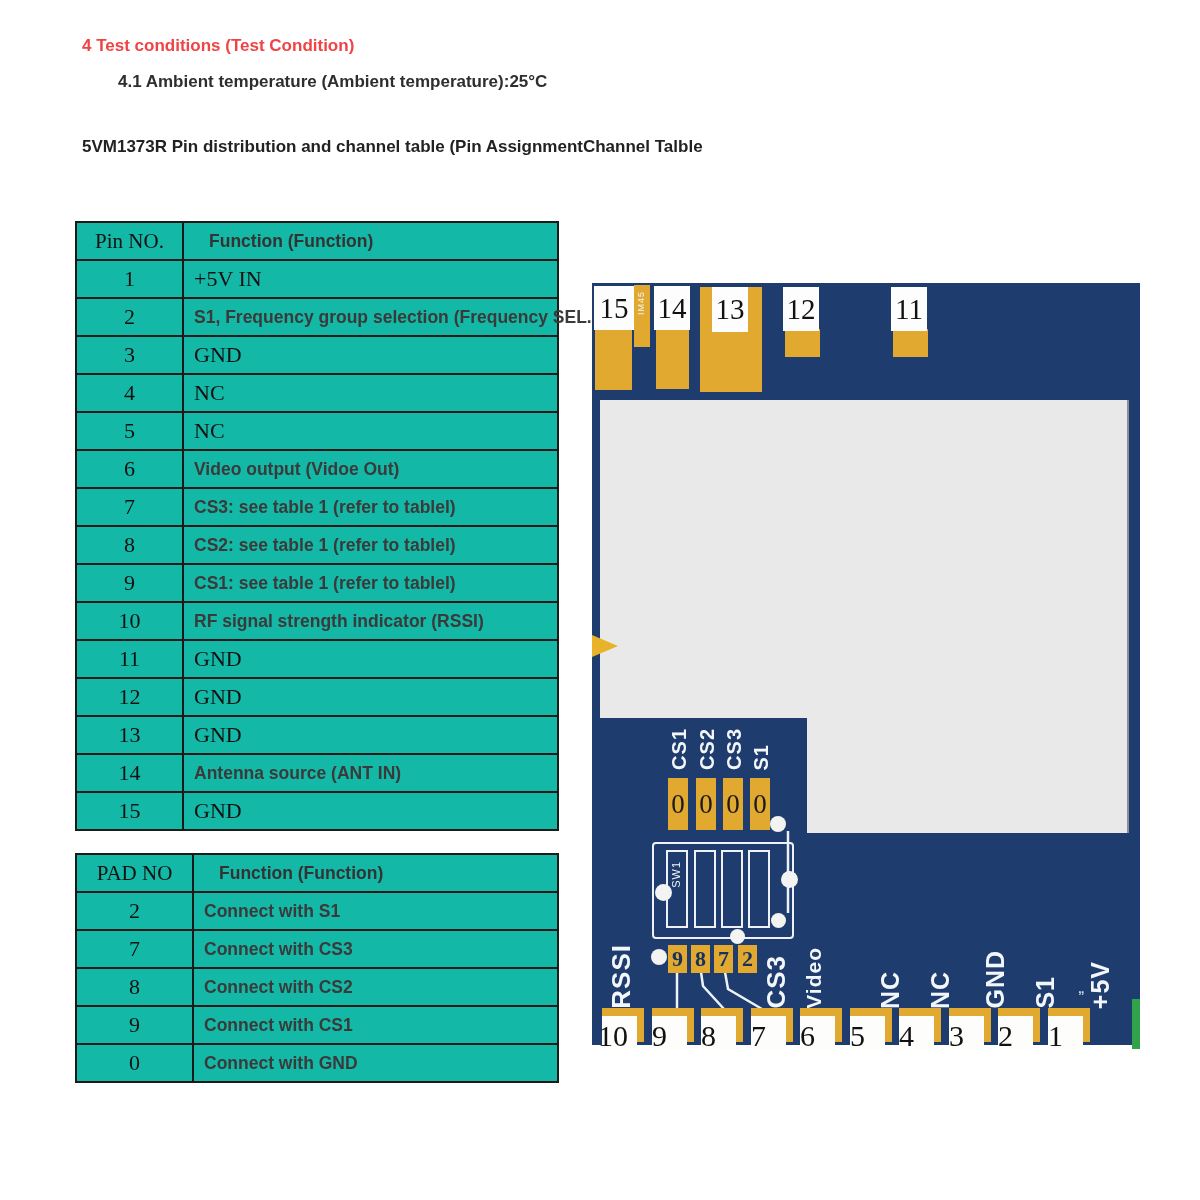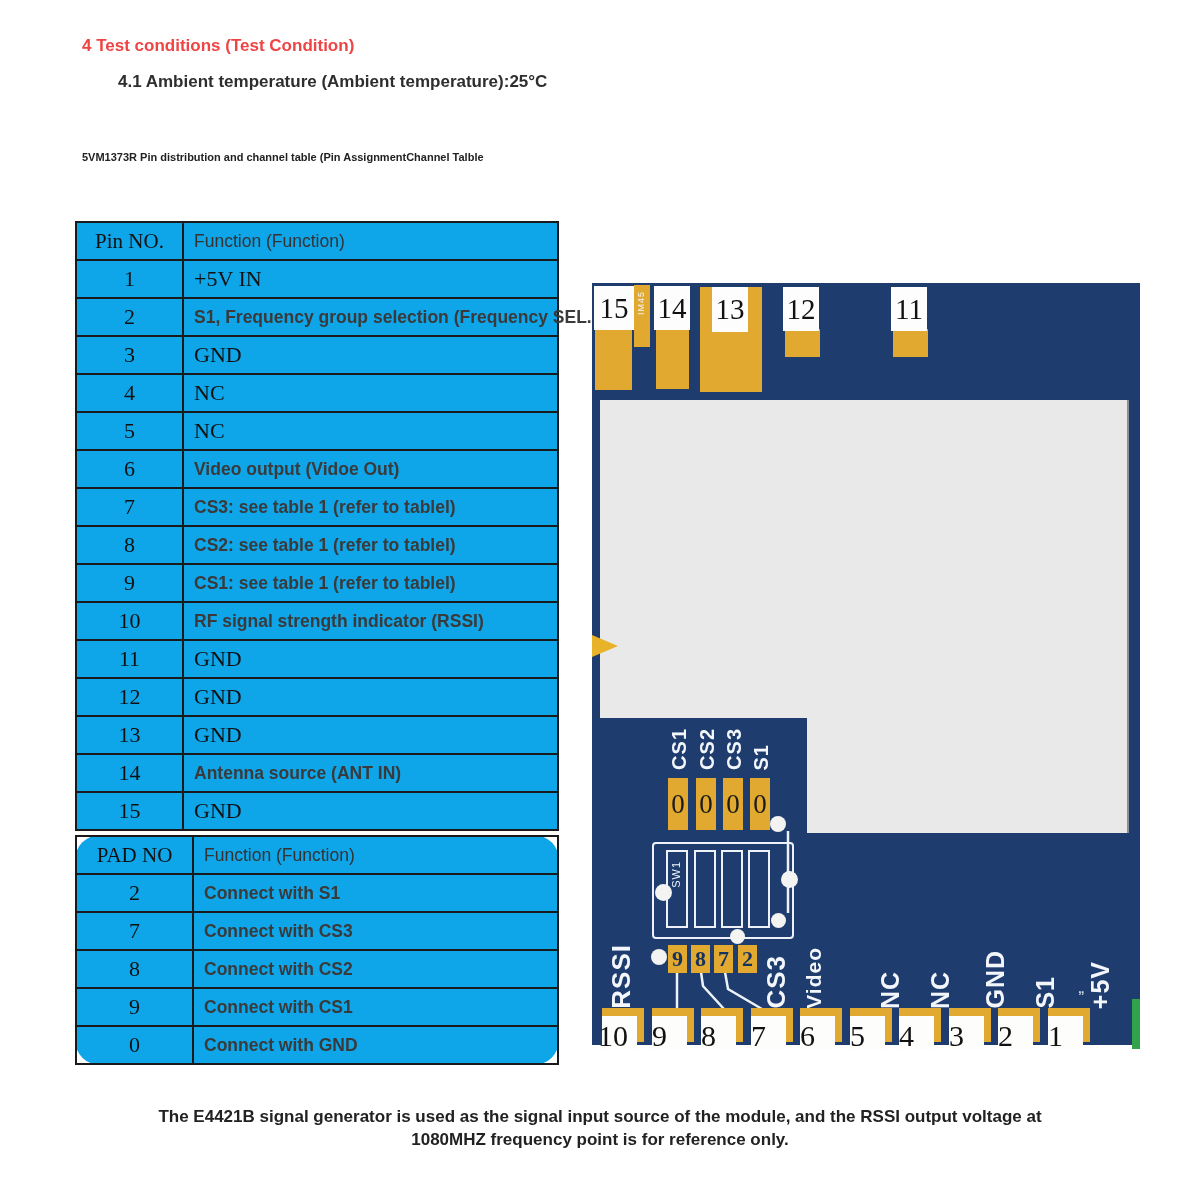--- a/index.html
+++ b/index.html
@@ -3,31 +3,31 @@
 <meta charset="utf-8">
 <style>
   html,body{margin:0;padding:0;background:#ffffff;}
   .page{position:relative;width:1200px;height:1200px;background:#ffffff;overflow:hidden;
         font-family:"Liberation Sans",sans-serif;color:#1c1c1c;}
 
   
   .h1{position:absolute;left:82px;top:36px;font-size:17px;font-weight:700;color:#ef4444;}
   .h2{position:absolute;left:118px;top:72px;font-size:17px;font-weight:600;color:#2e2e2e;}
   .h3{position:absolute;left:120px;top:105px;font-size:30px;font-weight:700;color:#5d4b3a;}
-  .h4{position:absolute;left:82px;top:151px;font-size:11px;font-weight:700;color:#222;}
+  .h4{position:absolute;left:82px;top:137px;font-size:17px;font-weight:700;color:#222;}
 
   
-  .dtable{position:absolute;border-collapse:collapse;table-layout:fixed;background:#0ea5e9;}
+  .dtable{position:absolute;border-collapse:collapse;table-layout:fixed;background:#14b8a6;}
   .dtable td{border:2px solid #1a1a1a;vertical-align:middle;overflow:visible;}
   .dtable td.c1{text-align:center;font-family:"Liberation Serif","DejaVu Serif",serif;font-size:22px;color:#111;}
   .dtable td.c2{padding-left:10px;}
   .fn-serif{font-family:"Liberation Serif","DejaVu Serif",serif;font-size:22px;color:#111;white-space:nowrap;}
   .fn-sans{font-size:17.5px;font-weight:700;color:#3a3a3a;white-space:nowrap;}
   .hd-serif{font-family:"Liberation Serif","DejaVu Serif",serif;font-size:21px;color:#111;}
-  .hd-sans{font-size:17.5px;font-weight:400;color:#333;white-space:nowrap;}
+  .hd-sans{font-size:17.5px;font-weight:700;color:#333;white-space:nowrap;margin-left:15px;}
 
   
   .footer{position:absolute;left:0;top:1105px;width:1200px;text-align:center;
           font-size:17px;font-weight:700;color:#222;line-height:23px;}
 
   
   .pcb{position:absolute;left:592px;top:283px;width:548px;height:780px;}
   .board{position:absolute;left:0;top:0;width:548px;height:762px;background:#1e3d6e;}
   .shield{position:absolute;background:#e9e9ea;}
   .shield-edge{position:absolute;background:#8d8d95;}
@@ -130,21 +130,21 @@
       <td class="c1">14</td>
       <td class="c2"><span class="fn-sans">Antenna source (ANT IN)</span></td>
         </tr>
     <tr style="height:38px">
       <td class="c1">15</td>
       <td class="c2"><span class="fn-serif">GND</span></td>
         </tr>
   </tbody>
     </table>
 
-  <table class="dtable" style="left:75px;top:835px;width:482px;border-radius:25px;">
+  <table class="dtable" style="left:75px;top:853px;width:482px;">
     <colgroup>
         <col style="width:117px">
         <col style="width:365px">
       </colgroup>
     <tbody>
         <tr style="height:38px">
       <td class="c1"><span class="hd-serif">PAD NO</span></td>
       <td class="c2"><span class="hd-sans">Function (Function)</span></td>
     </tr>
     <tr style="height:38px">
@@ -296,18 +296,14 @@
     <div class="bnum" style="left:208px;top:738px;">6</div>
     <div class="bnum" style="left:258px;top:738px;">5</div>
     <div class="bnum" style="left:307px;top:738px;">4</div>
     <div class="bnum" style="left:357px;top:738px;">3</div>
     <div class="bnum" style="left:406px;top:738px;">2</div>
     <div class="bnum" style="left:456px;top:738px;">1</div>
 
     <div class="green" style="left:540px;top:716px;width:8px;height:50px;"></div>
   </div>
 
-  <div class="footer">
-    <div>The E4421B signal generator is used as the signal input source of the module, and the RSSI output voltage at</div>
-    <div>1080MHZ frequency point is for reference only.</div>
-  </div>
 
 </div>
 
 </body></html>

